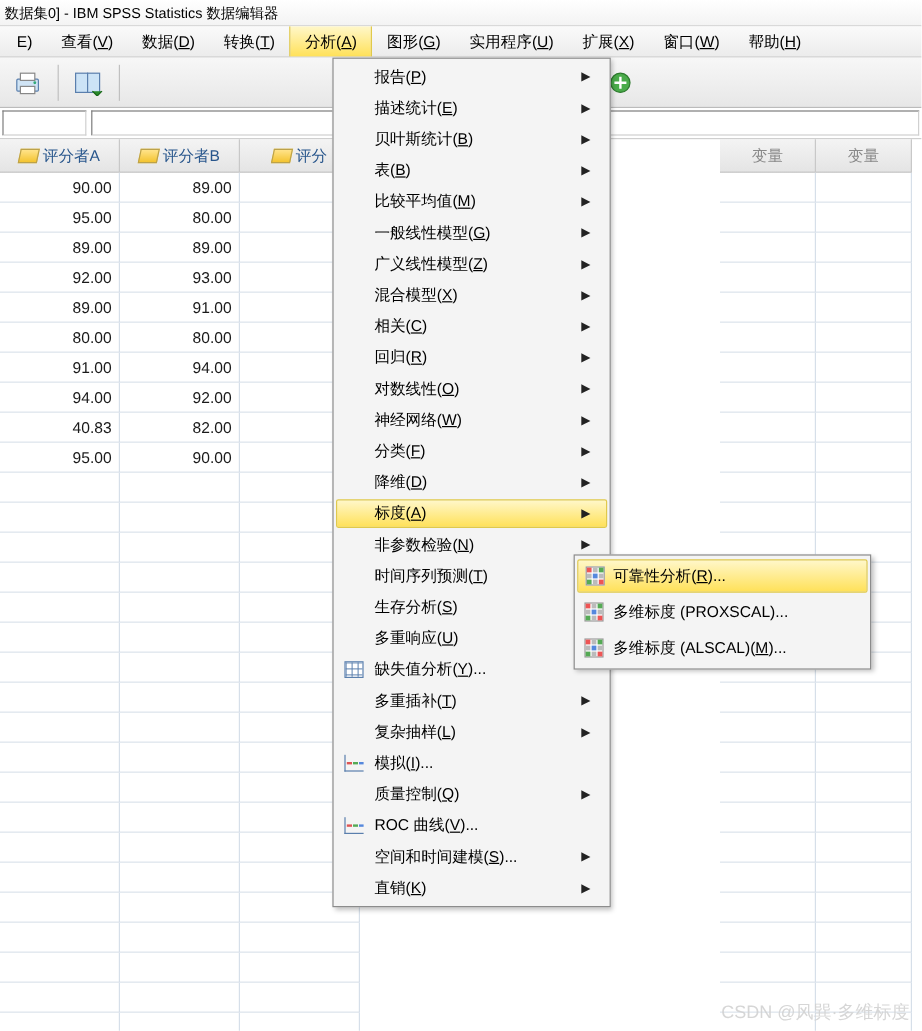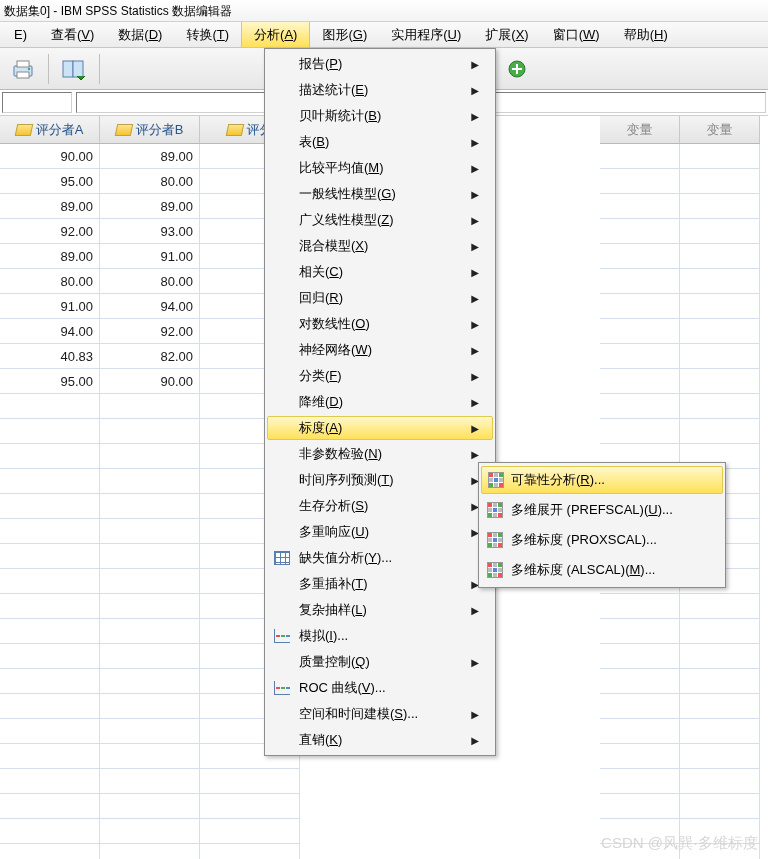--- a/index.html
+++ b/index.html
@@ -121,21 +121,21 @@
     border-bottom: 1px solid #d6dfe9;
     text-align: right;
     color: #1a1a1a;
     background: #fff;
   }
 
   
   .dropdown {
     position: absolute;
     top: 48px;
-    left: 264px;
+    left: 277px;
     width: 232px;
     background: #f4f4f4;
     border: 1px solid #8c8c8c;
     box-shadow: 2px 2px 4px rgba(0,0,0,0.25);
     padding: 2px;
   }
   .dd-item {
     height: 26px;
     display: flex;
     align-items: center;
@@ -728,49 +728,33 @@
           <span></span>
           <span class="b"></span>
           <span></span>
           <span class="c"></span>
           <span></span>
           <span class="b"></span>
           <span></span>
           <span class="a"></span>
         </span>
       </span>
-      <span>多维展开 (PREFSCAL)(<span class="underline">U</span>)...</span>
+      <span>多维标度 (PROXSCAL)...</span>
     </div>
     <div class="sm-item">
       <span class="sm-icon">
         <span class="matrix-icon">
           <span class="a"></span>
           <span></span>
           <span class="b"></span>
           <span></span>
           <span class="c"></span>
           <span></span>
           <span class="b"></span>
           <span></span>
           <span class="a"></span>
         </span>
       </span>
-      <span>多维标度 (PROXSCAL)...</span>
-    </div>
-    <div class="sm-item">
-      <span class="sm-icon">
-        <span class="matrix-icon">
-          <span class="a"></span>
-          <span></span>
-          <span class="b"></span>
-          <span></span>
-          <span class="c"></span>
-          <span></span>
-          <span class="b"></span>
-          <span></span>
-          <span class="a"></span>
-        </span>
-      </span>
       <span>多维标度 (ALSCAL)(<span class="underline">M</span>)...</span>
     </div>
   </div>
 
 <div class="watermark">CSDN @风巽·多维标度</div>
 
 </body></html>

